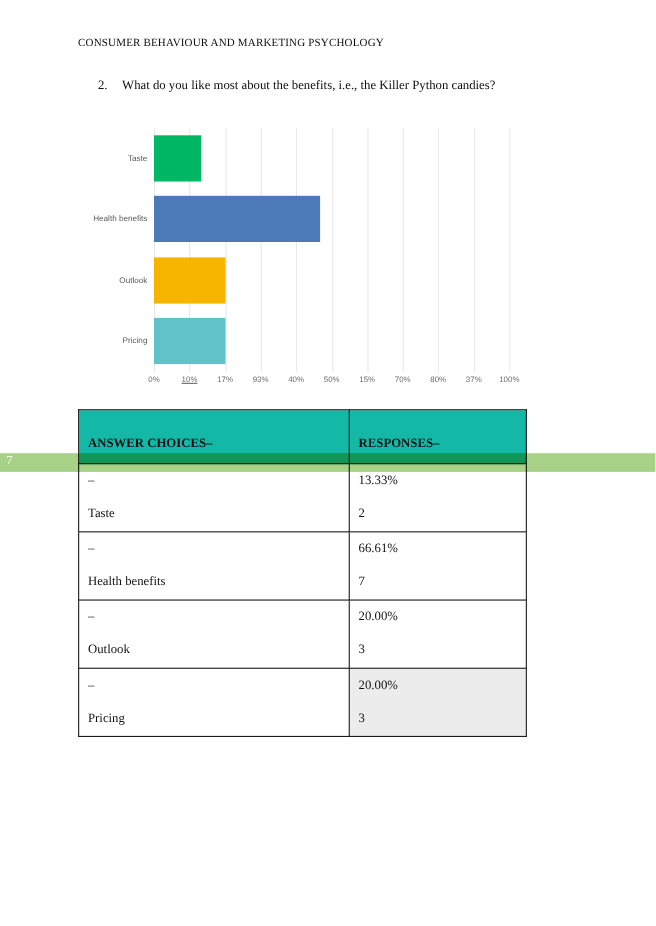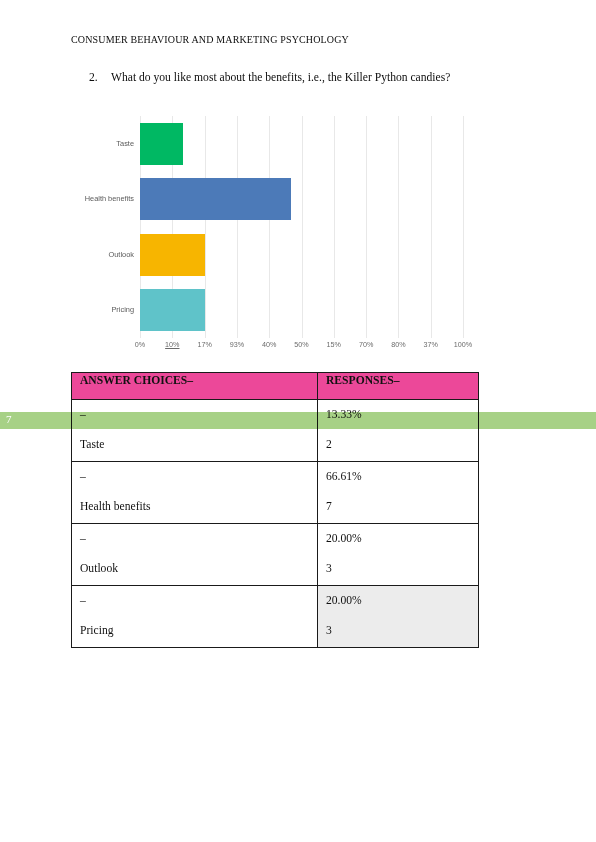--- a/index.html
+++ b/index.html
@@ -119,23 +119,23 @@
   .resp-table col.c2 { width: 161px; }
   .resp-table th,
   .resp-table td {
     border: 1px solid #1a1a1a;
     vertical-align: top;
     padding: 8px 8px 10px 8px;
     text-align: left;
     font-weight: normal;
   }
   .resp-table thead th {
-    background: #ec4899;
+    background: #14b8a6;
     font-weight: bold;
-    padding-top: 1px;
+    padding-top: 23px;
     padding-bottom: 12px;
   }
   .cell-line { display: block; }
   .cell-line.dash { margin-bottom: 17px; }
   .cell-shaded { background: #ececec; }
   .total-row td { padding-bottom: 14px; }
 
   
   .highlight-strip {
     position: absolute;

